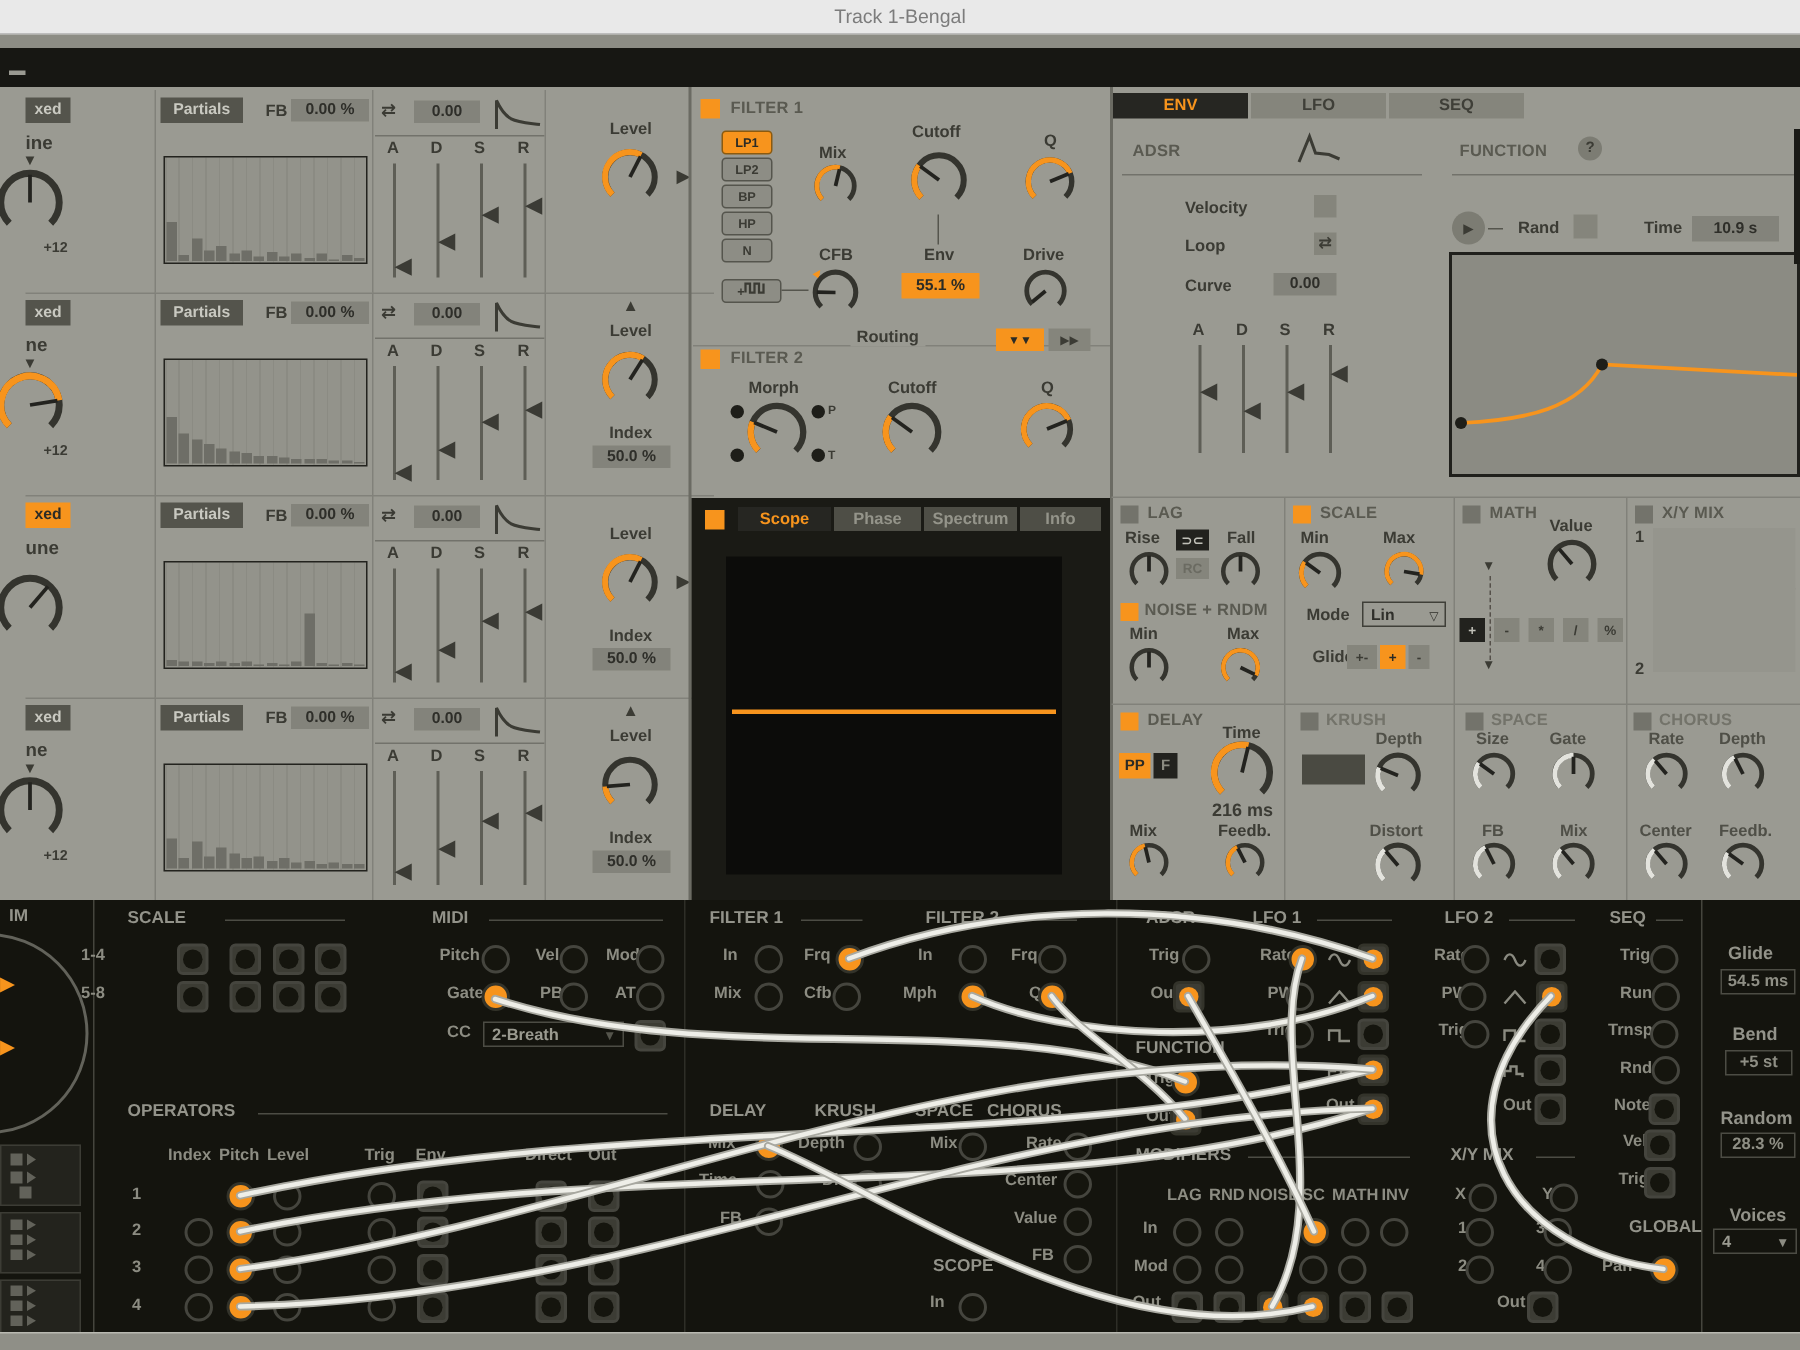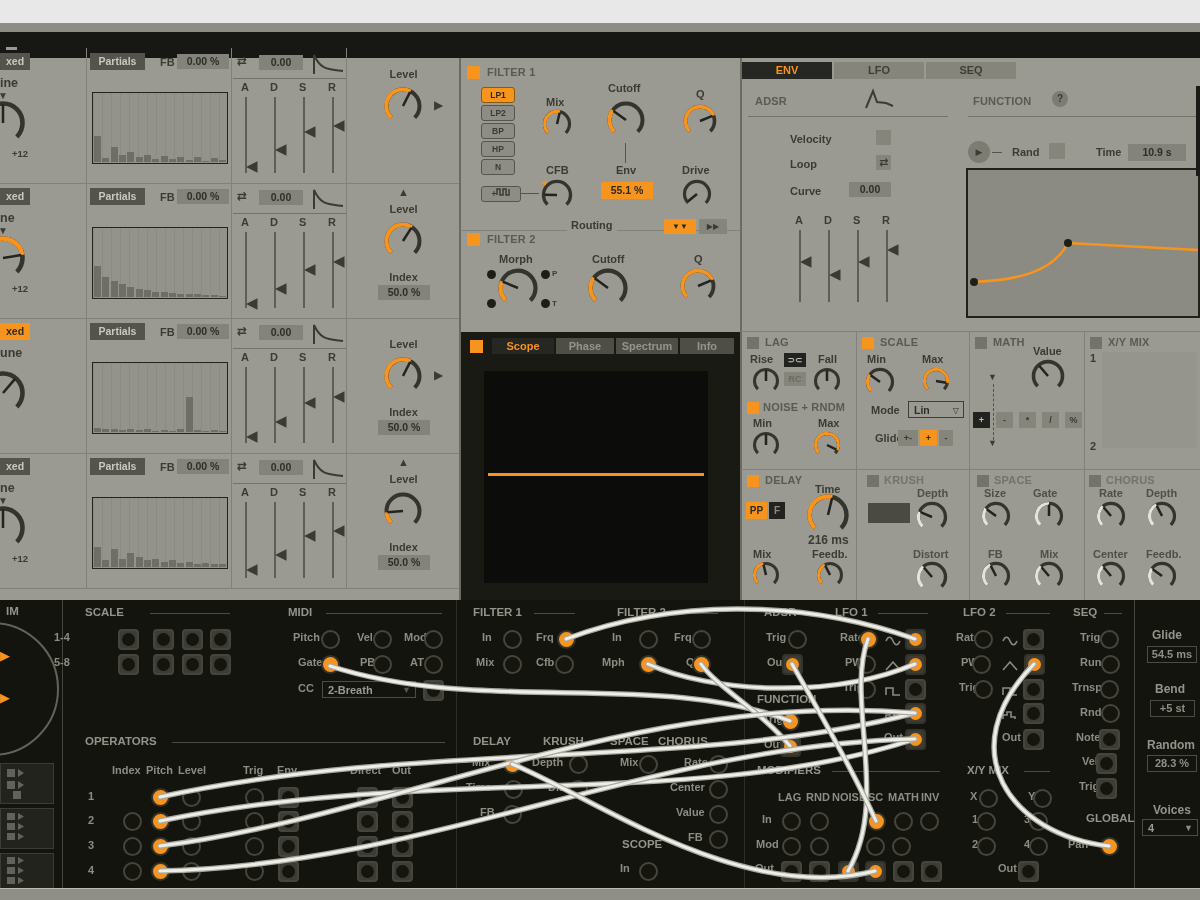--- a/index.html
+++ b/index.html
@@ -67,28 +67,31 @@
   
   .sidebox{position:absolute;border:1.5px solid #4c4c44;color:#8f8f85;font-weight:bold;font-size:11px;
            text-align:center;box-sizing:border-box;}
   #bottomstrip{left:0;top:888px;width:1200px;height:12px;background:#8f8f87;border-top:1px solid #b9b9b1;}
 </style>
 </head>
 <body>
 
 <div id="stage">
 
+  <div class="abs" id="titlebar">
+    <span>Track 1-Bengal</span>
+  </div>
   <div class="abs" id="chromestrip"></div>
   <div class="abs" id="devicebar">
     <span class="dash"></span>
   </div>
 
   <div class="abs" id="panel"></div>
 
-  <div class="abs" id="opswrap" style="left:0;top:48px;width:459px;height:540px;">
+  <div class="abs" id="opswrap" style="left:0;top:60px;width:459px;height:540px;padding-left:17px;">
       <div class="abs" style="width: 459px; height: 135px; border-bottom: 1px solid rgb(129, 129, 122); top: 0px;">
       <div class="abs chip" style="left:0;top:5px;width:30px;height:17px;line-height:17px;">xed</div>
       <div class="abs lbl" style="left:0;top:28px;font-size:12.5px;">ine</div>
       <div class="abs lbl" style="left:-2px;top:42px;font-size:10px;">▼</div>
       <span class="abs knob" style="left:-20px;top:52px;"><svg width="46" height="46">
             <path d="M9.2,36.8 A19.5,19.5 0 1 1 36.8,36.8" fill="none" stroke="#34342e" stroke-width="4.6000000000000005"></path>
             <line x1="23" y1="23" x2="23" y2="4.5" stroke="#23231f" stroke-width="2.5"></line>
           </svg></span>
       <div class="abs lbl" style="left:12px;top:100px;font-size:9.5px;">+12</div>
       <div class="abs vline" style="left:86px;top:0;height:135px;"></div>

